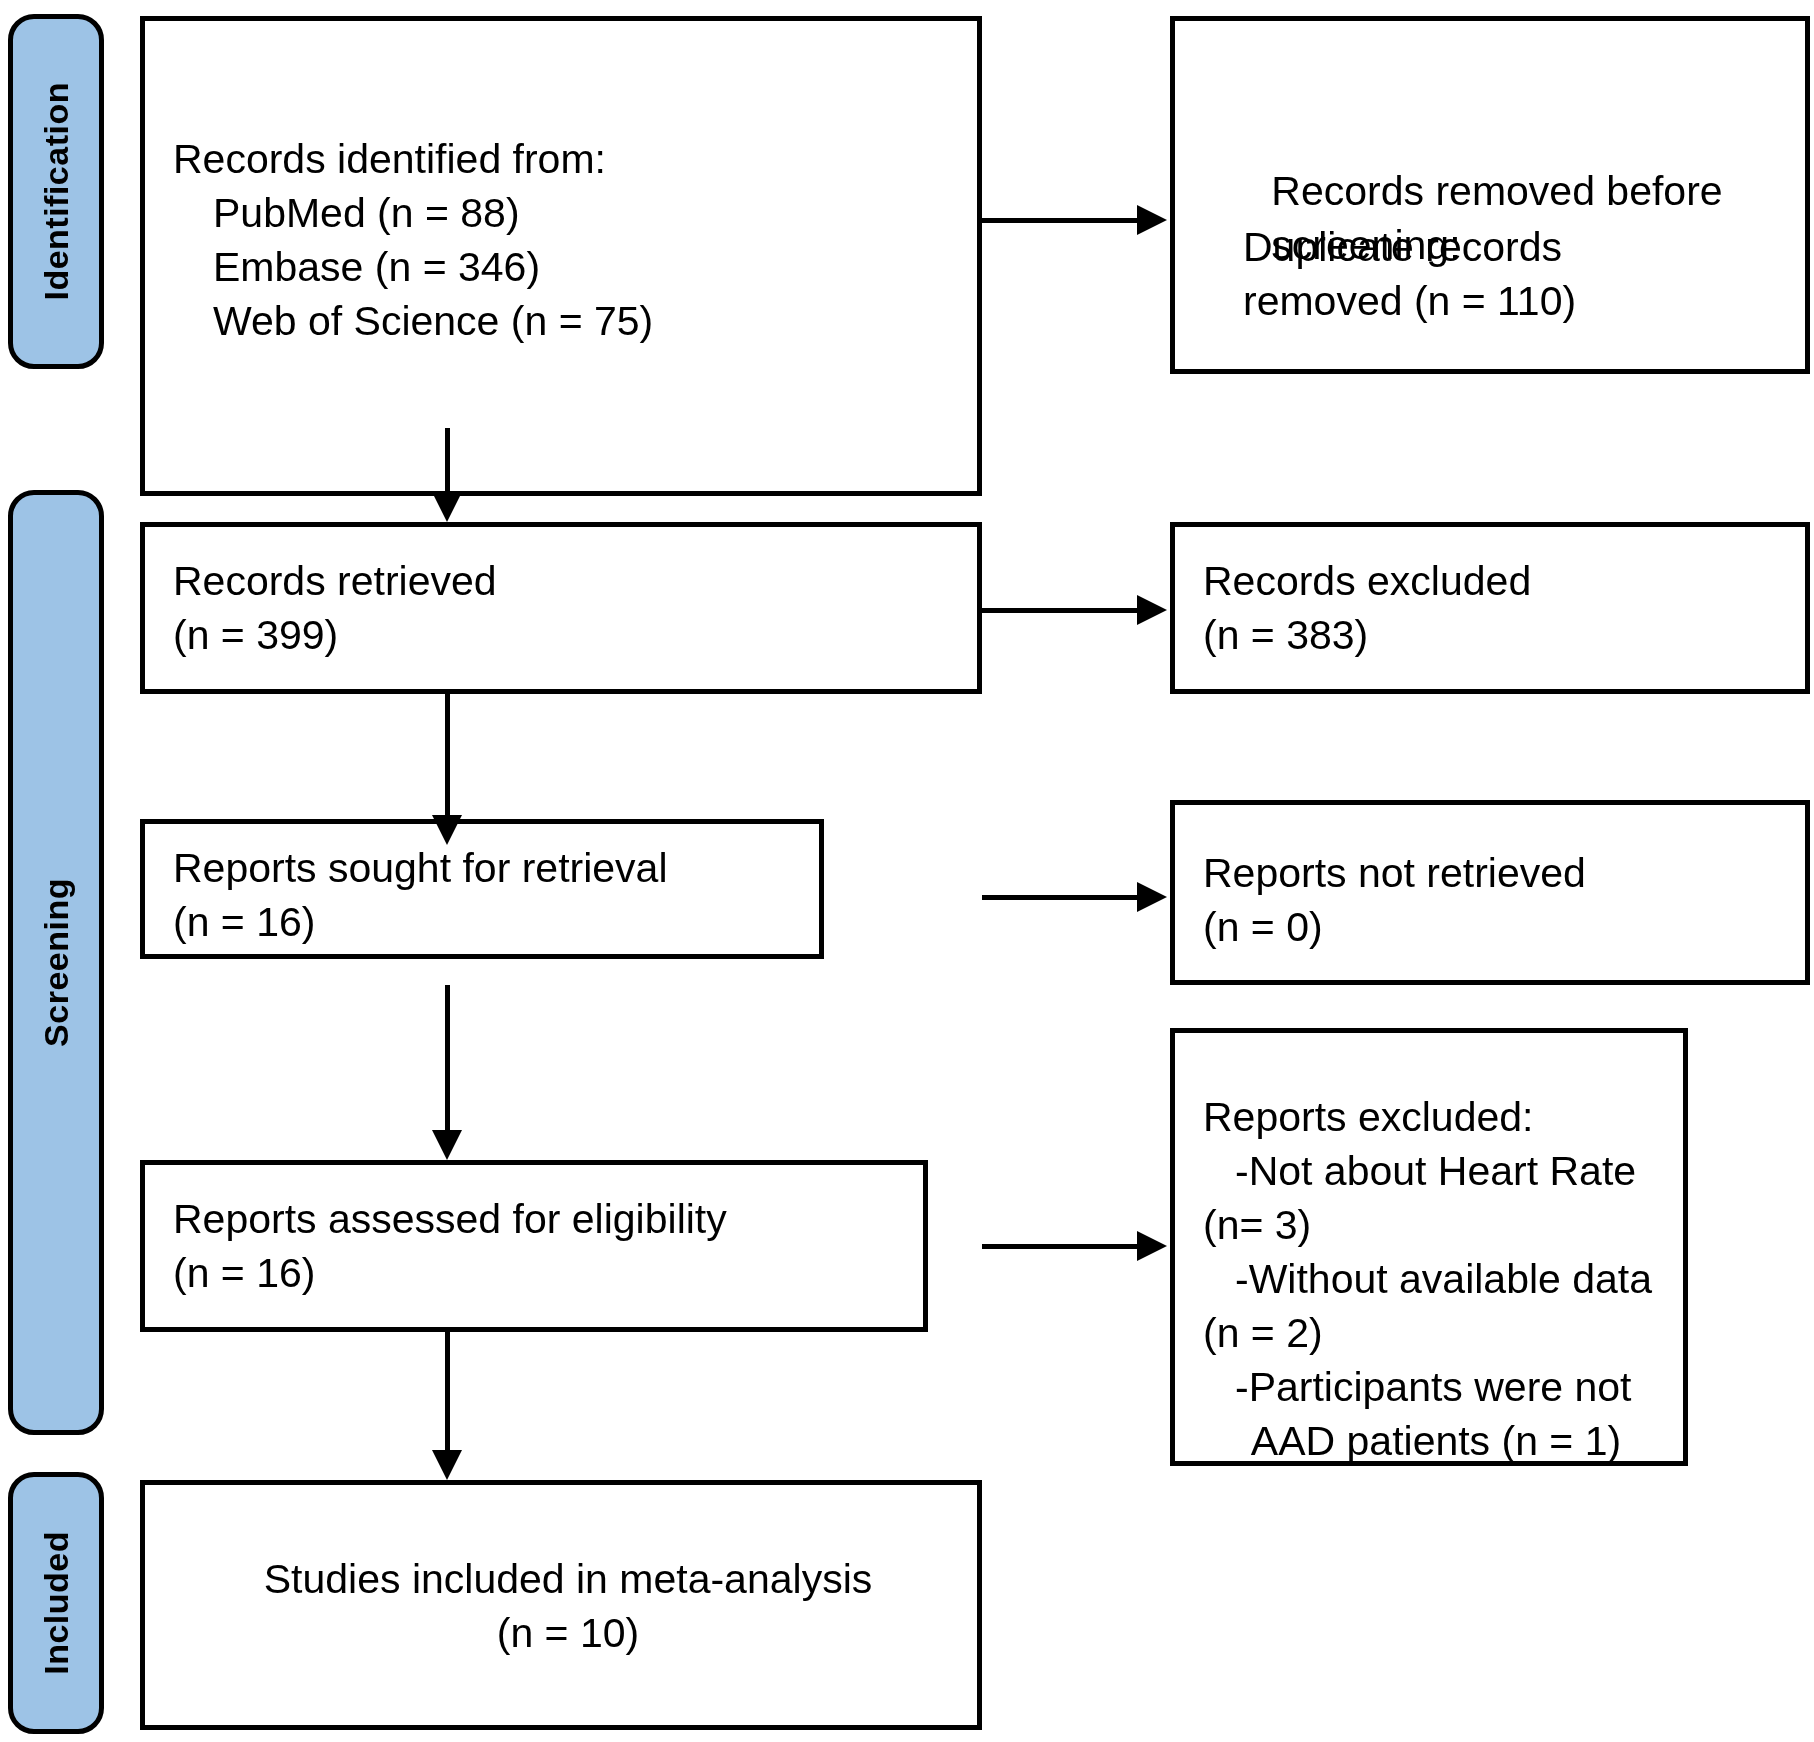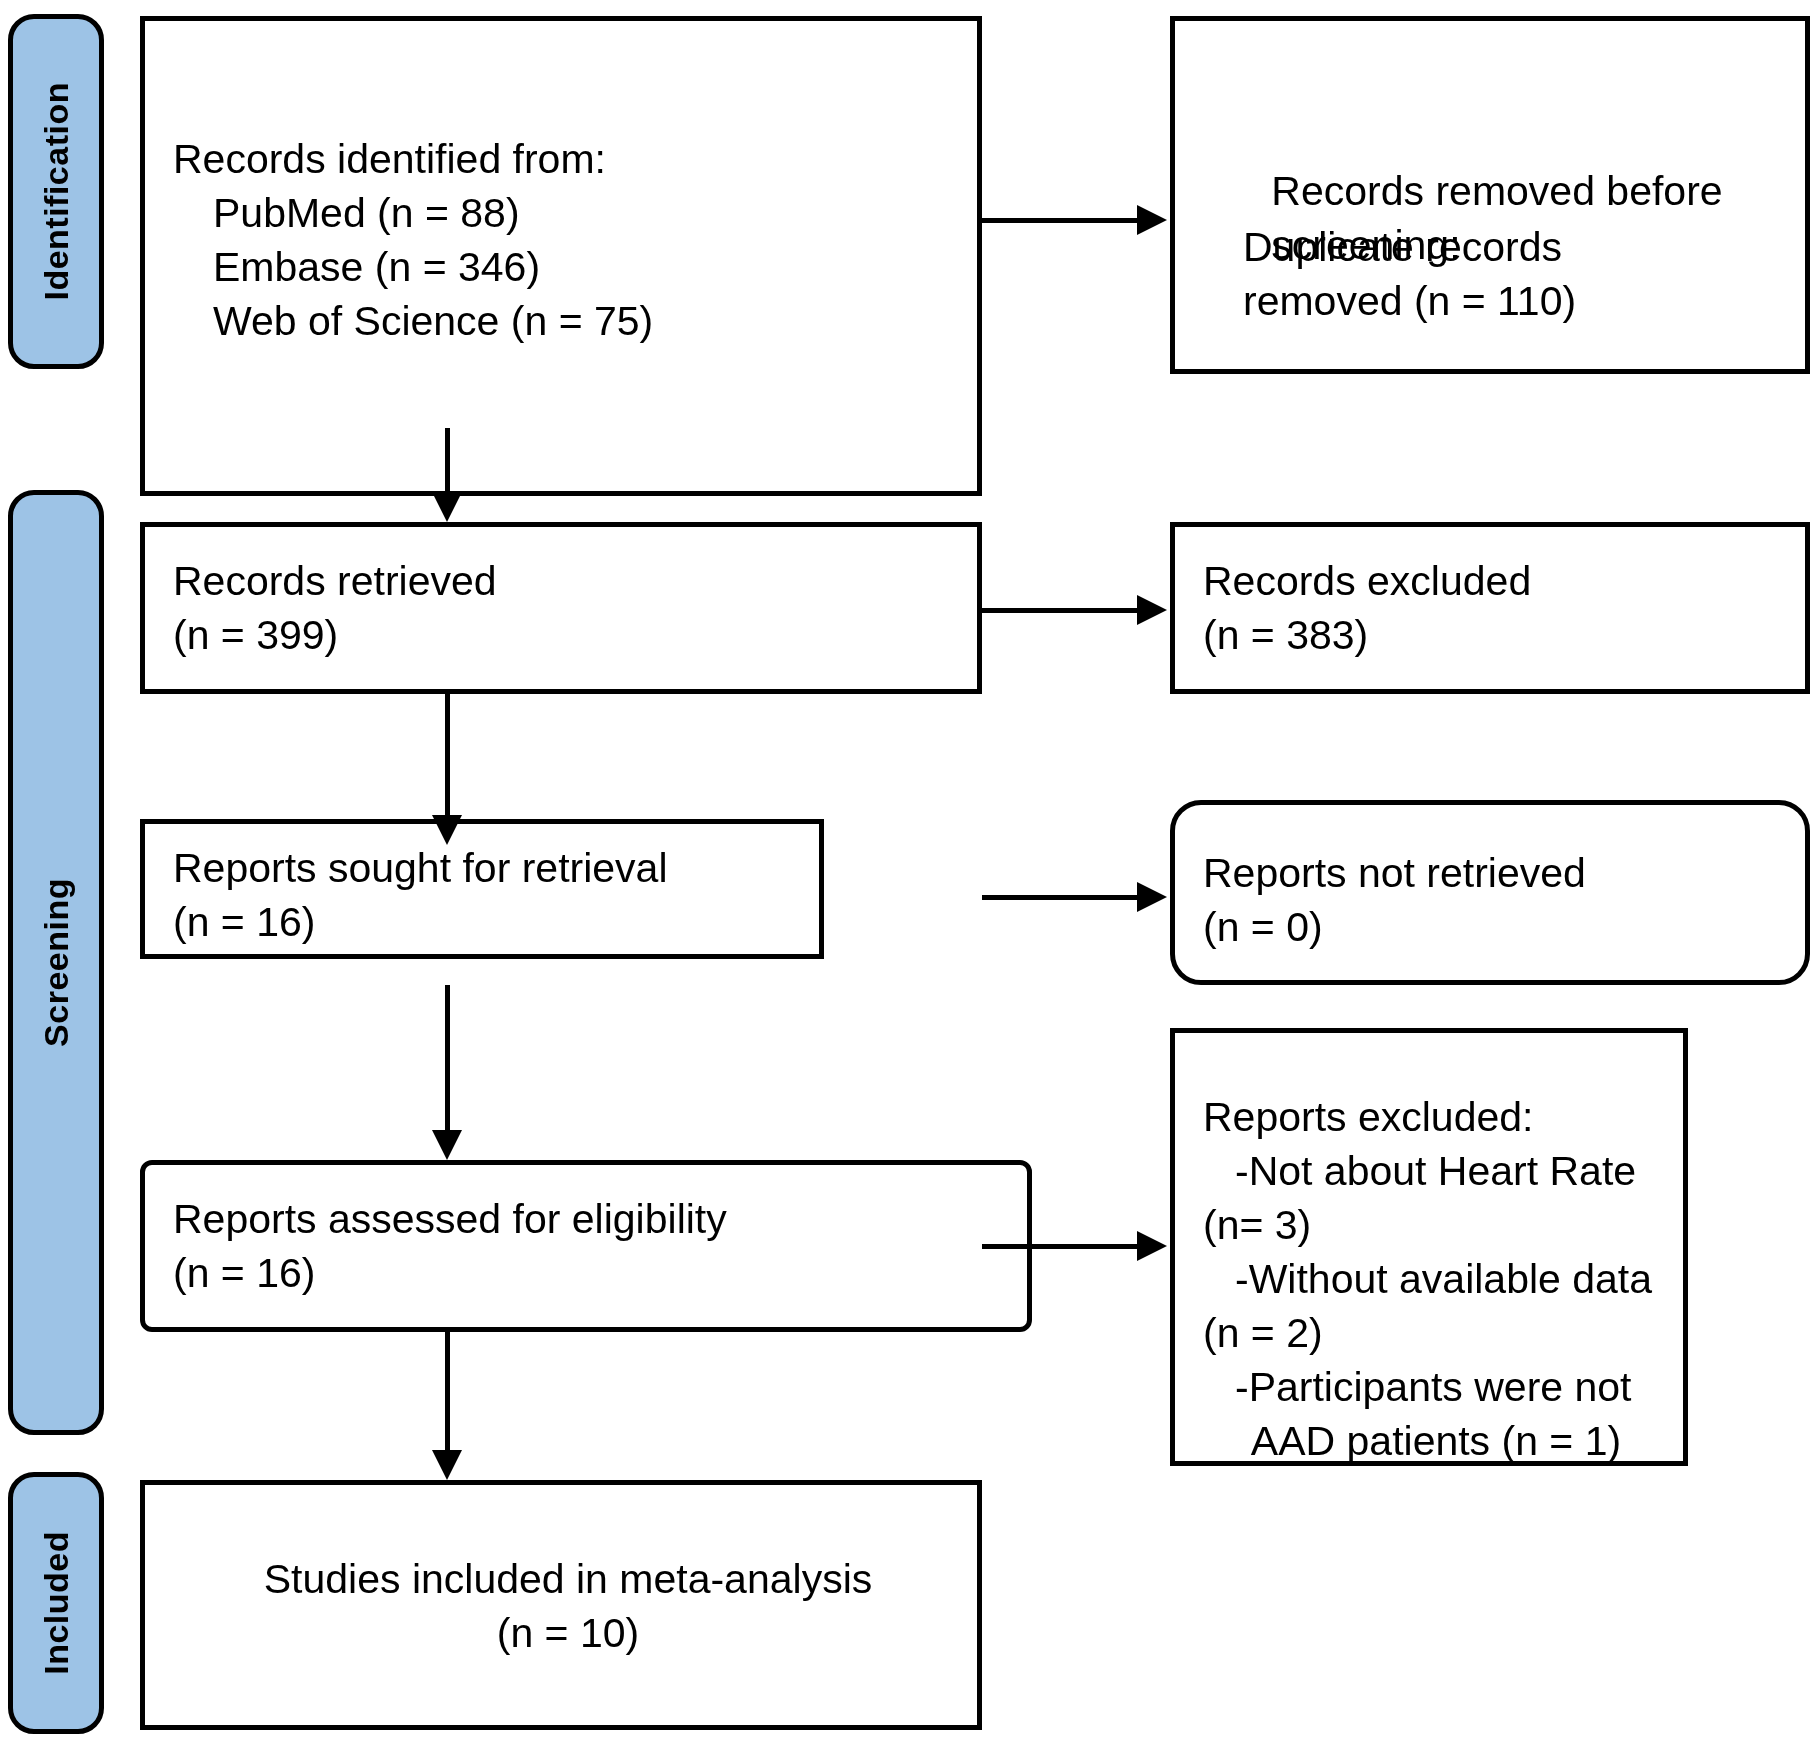--- a/index.html
+++ b/index.html
@@ -136,26 +136,26 @@
   <div class="flow-box" style="left:1170px; top:522px; width:640px; height:172px;">
     <div class="box-text" style="top:28px;">Records excluded</div>
     <div class="box-text" style="top:82px;">(n = 383)</div>
   </div>
 
   <div class="flow-box" style="left:140px; top:819px; width:684px; height:140px;">
     <div class="box-text" style="top:18px;">Reports sought for retrieval</div>
     <div class="box-text" style="top:72px;">(n = 16)</div>
   </div>
 
-  <div class="flow-box" style="left:1170px; top:800px; width:640px; height:185px;border-radius:31px;">
+  <div class="flow-box" style="left:1170px; top:800px; width:640px; height:185px;">
     <div class="box-text" style="top:42px;">Reports not retrieved</div>
     <div class="box-text" style="top:96px;">(n = 0)</div>
   </div>
 
-  <div class="flow-box" style="left:140px; top:1160px; width:892px; height:172px;border-radius:12px;">
+  <div class="flow-box" style="left:140px; top:1160px; width:788px; height:172px;">
     <div class="box-text" style="top:28px;">Reports assessed for eligibility</div>
     <div class="box-text" style="top:82px;">(n = 16)</div>
   </div>
 
   <div class="flow-box" style="left:1170px; top:1028px; width:518px; height:438px;">
     <div class="box-text" style="top:58px;">Reports excluded:</div>
     <div class="box-text" style="top:112px; left:60px;">-Not about Heart Rate</div>
     <div class="box-text" style="top:166px;">(n= 3)</div>
     <div class="box-text" style="top:220px; left:60px;">-Without available data</div>
     <div class="box-text" style="top:274px;">(n = 2)</div>

